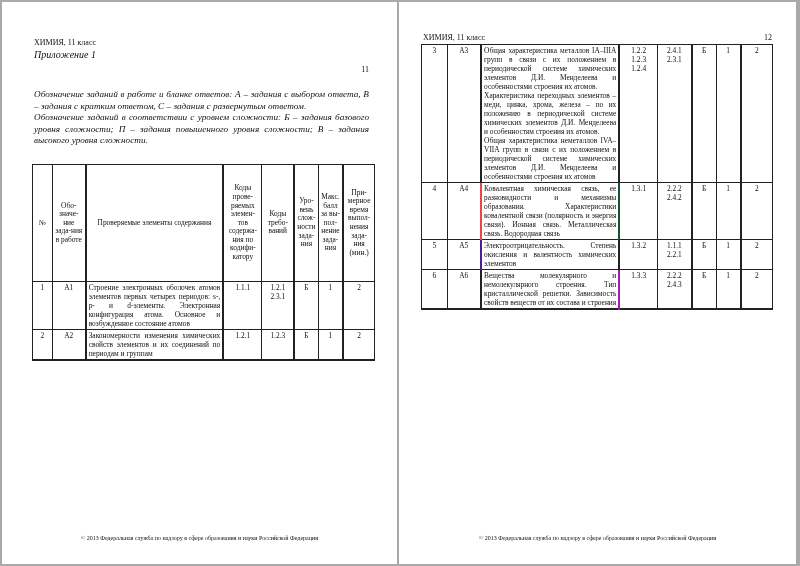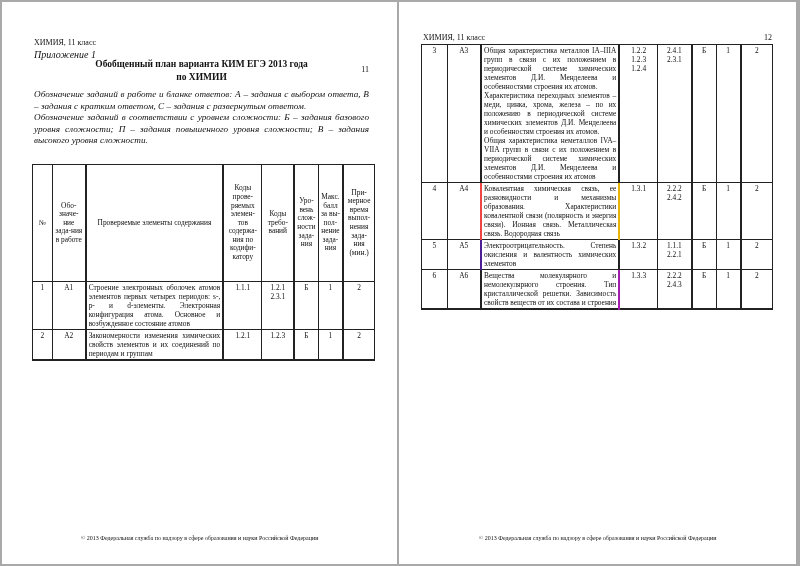--- a/index.html
+++ b/index.html
@@ -57,24 +57,20 @@
 </style>
 </head>
 <body>
 
 <div class="page" id="page-left">
   <div class="runhead" style="left:32px; top:36px; width:335px;">
     <span>ХИМИЯ, 11 класс</span>
     <span class="pn" style="right:0;margin-top:27px;">11</span>
   </div>
   <div class="appendix">Приложение 1</div>
-  <div class="title">
-    <div>Обобщенный план варианта КИМ ЕГЭ 2013 года</div>
-    <div>по ХИМИИ</div>
-  </div>
   <div class="legend">
     <b>Обозначение заданий в работе и бланке ответов</b><span>: А – задания с выбором ответа, В – задания с кратким ответом, С – задания с развернутым ответом.</span><br>
     <b>Обозначение заданий в соответствии с уровнем сложности</b><span>: Б – задания базового уровня сложности; П – задания повышенного уровня сложности; В – задания высокого уровня сложности.</span>
   </div>
 
   <table class="plan" id="table-left">
     <colgroup>
       <col style="width:19px">
         <col style="width:32px">
         <col style="width:132px">
@@ -152,21 +148,21 @@
       <td class="multi">2.4.1
 2.3.1</td>
       <td class="thick-l">Б</td>
       <td>1</td>
       <td class="thick-l">2</td>
     </tr>
     <tr>
       <td>4</td>
       <td>А4</td>
       <td class="desc" style="border-left:2px solid #ef4444;">Ковалентная химическая связь, ее разновидности и механизмы образования. Характеристики ковалентной связи (полярность и энергия связи). Ионная связь. Металлическая связь. Водородная связь</td>
-      <td class="multi" style="border-left:2px solid #eab308;">1.3.1</td>
+      <td class="multi" style="border-left:2px solid #14532d;">1.3.1</td>
       <td class="multi">2.2.2
 2.4.2</td>
       <td class="thick-l">Б</td>
       <td>1</td>
       <td class="thick-l">2</td>
     </tr>
     <tr>
       <td>5</td>
       <td>А5</td>
       <td class="desc" style="border-left:2px solid #4c1d95;">Электроотрицательность. Степень окисления и валентность химических элементов</td>

